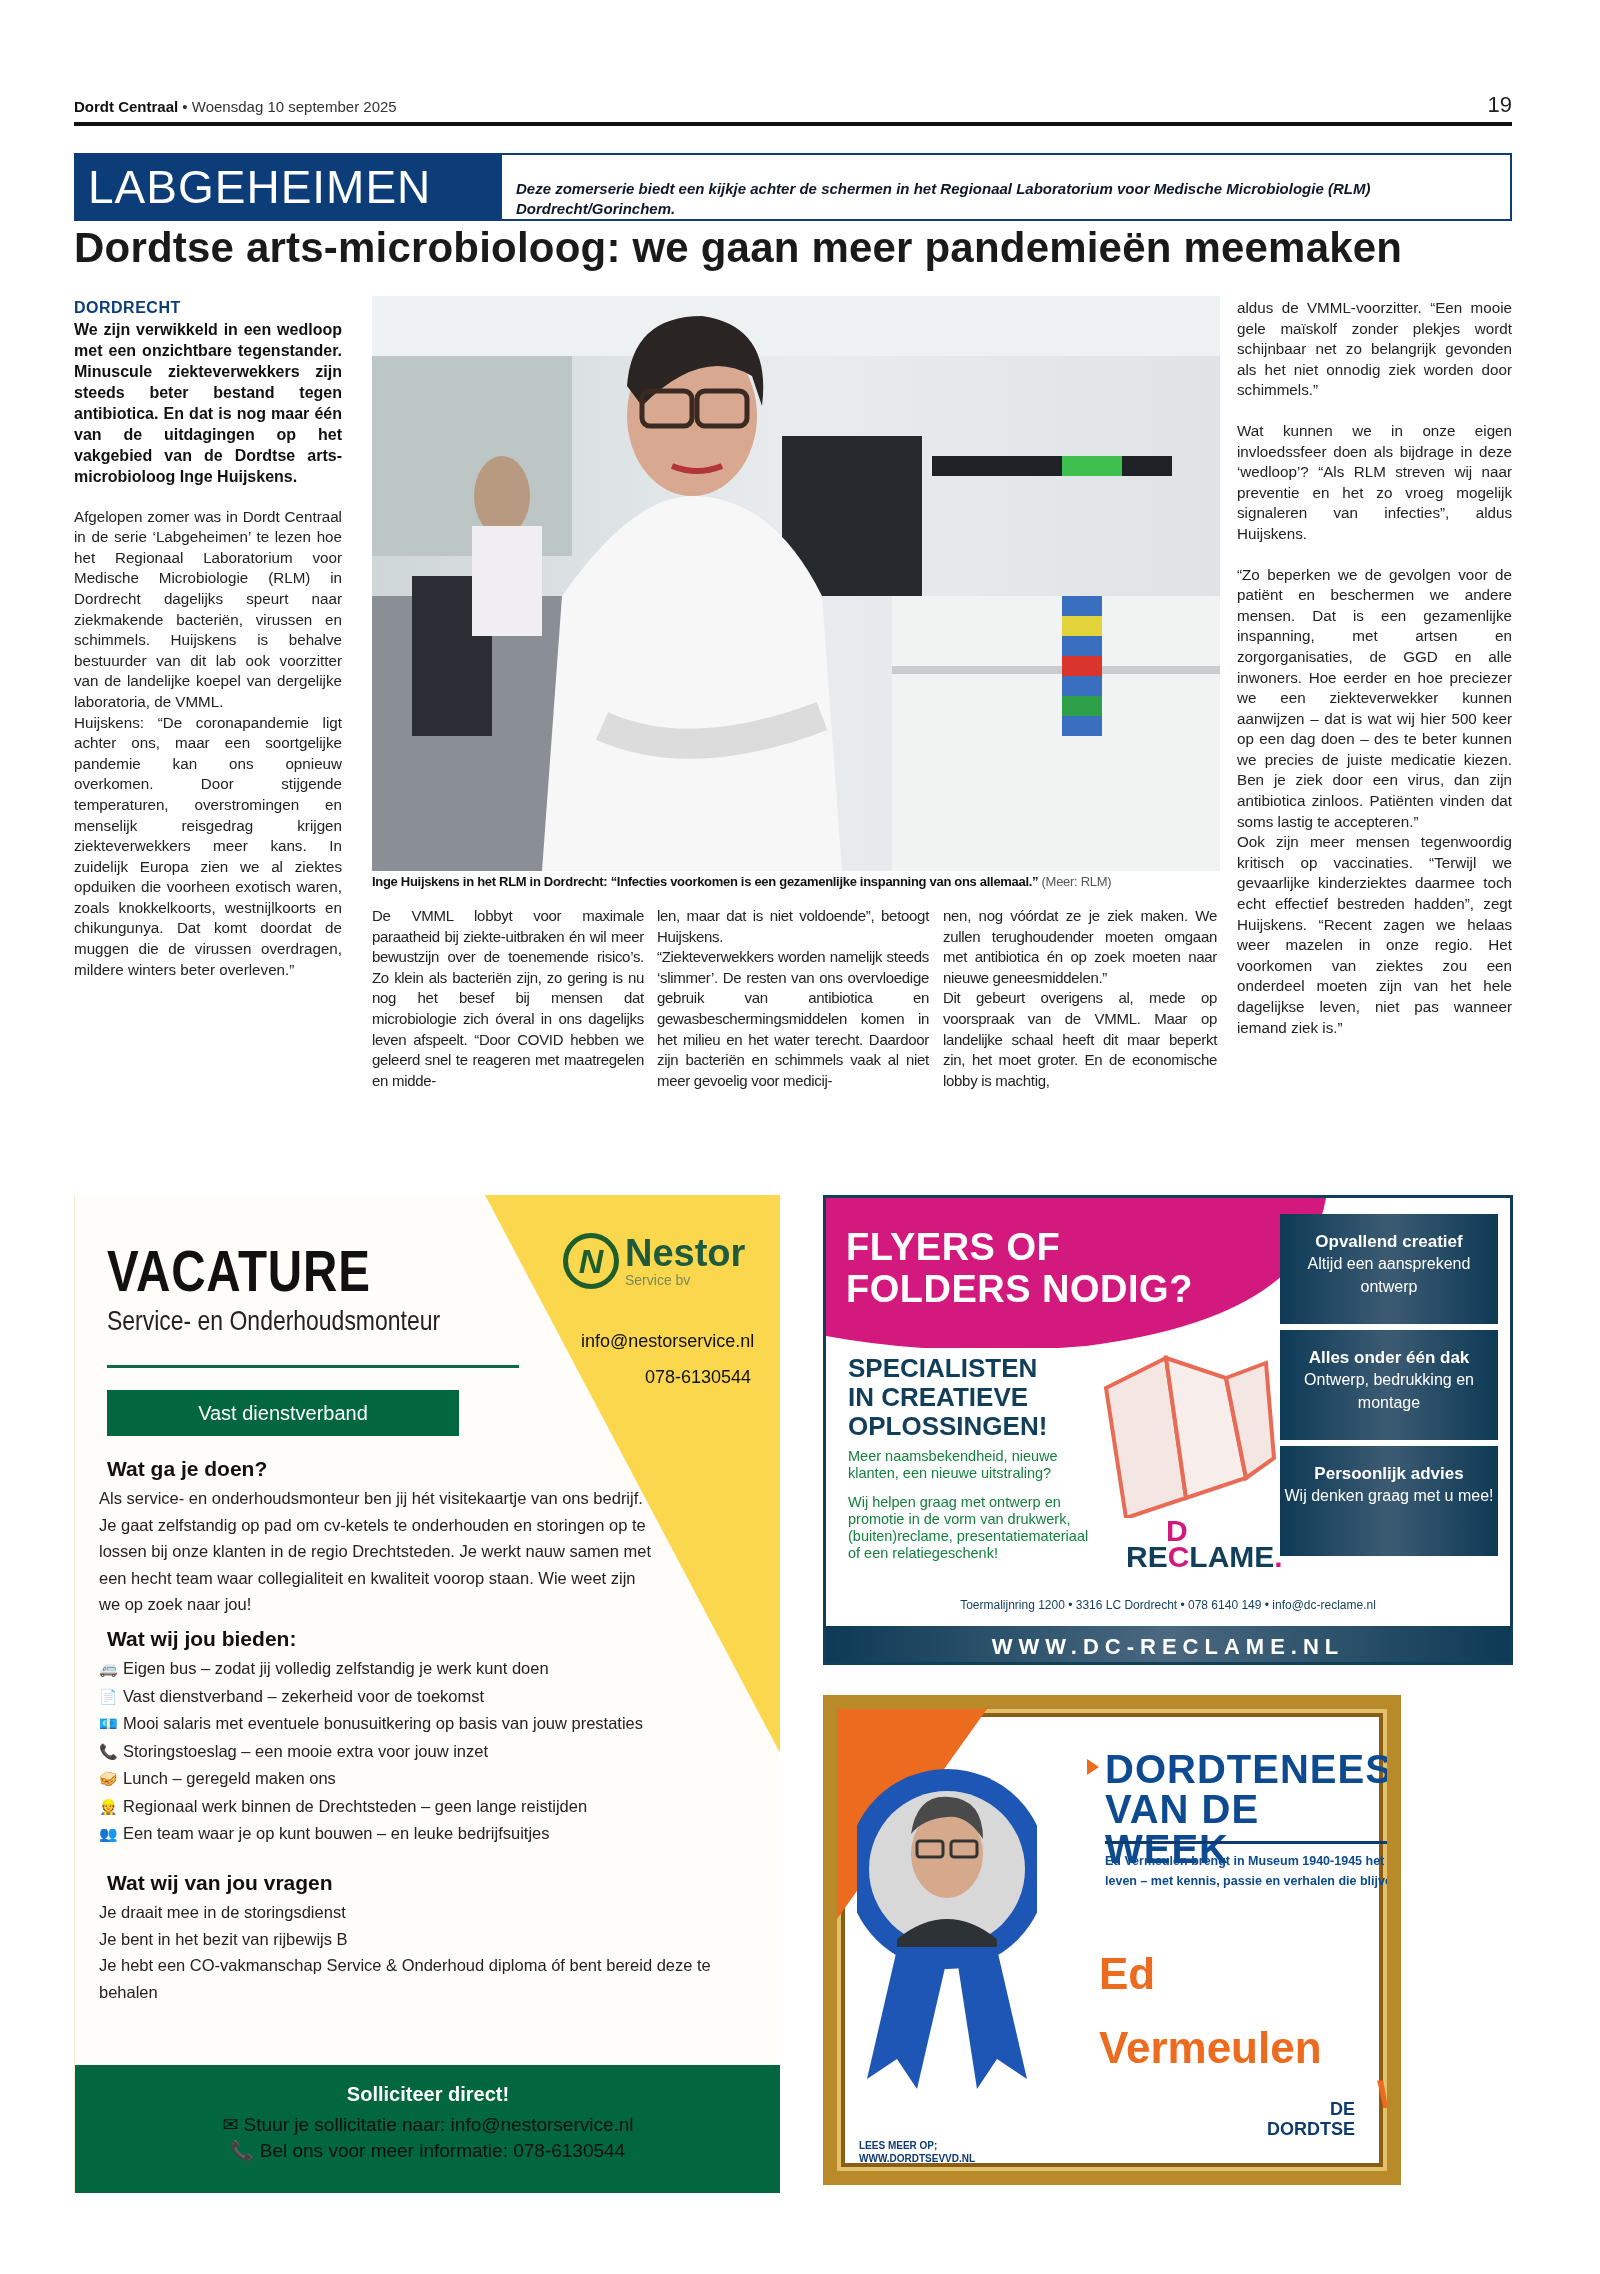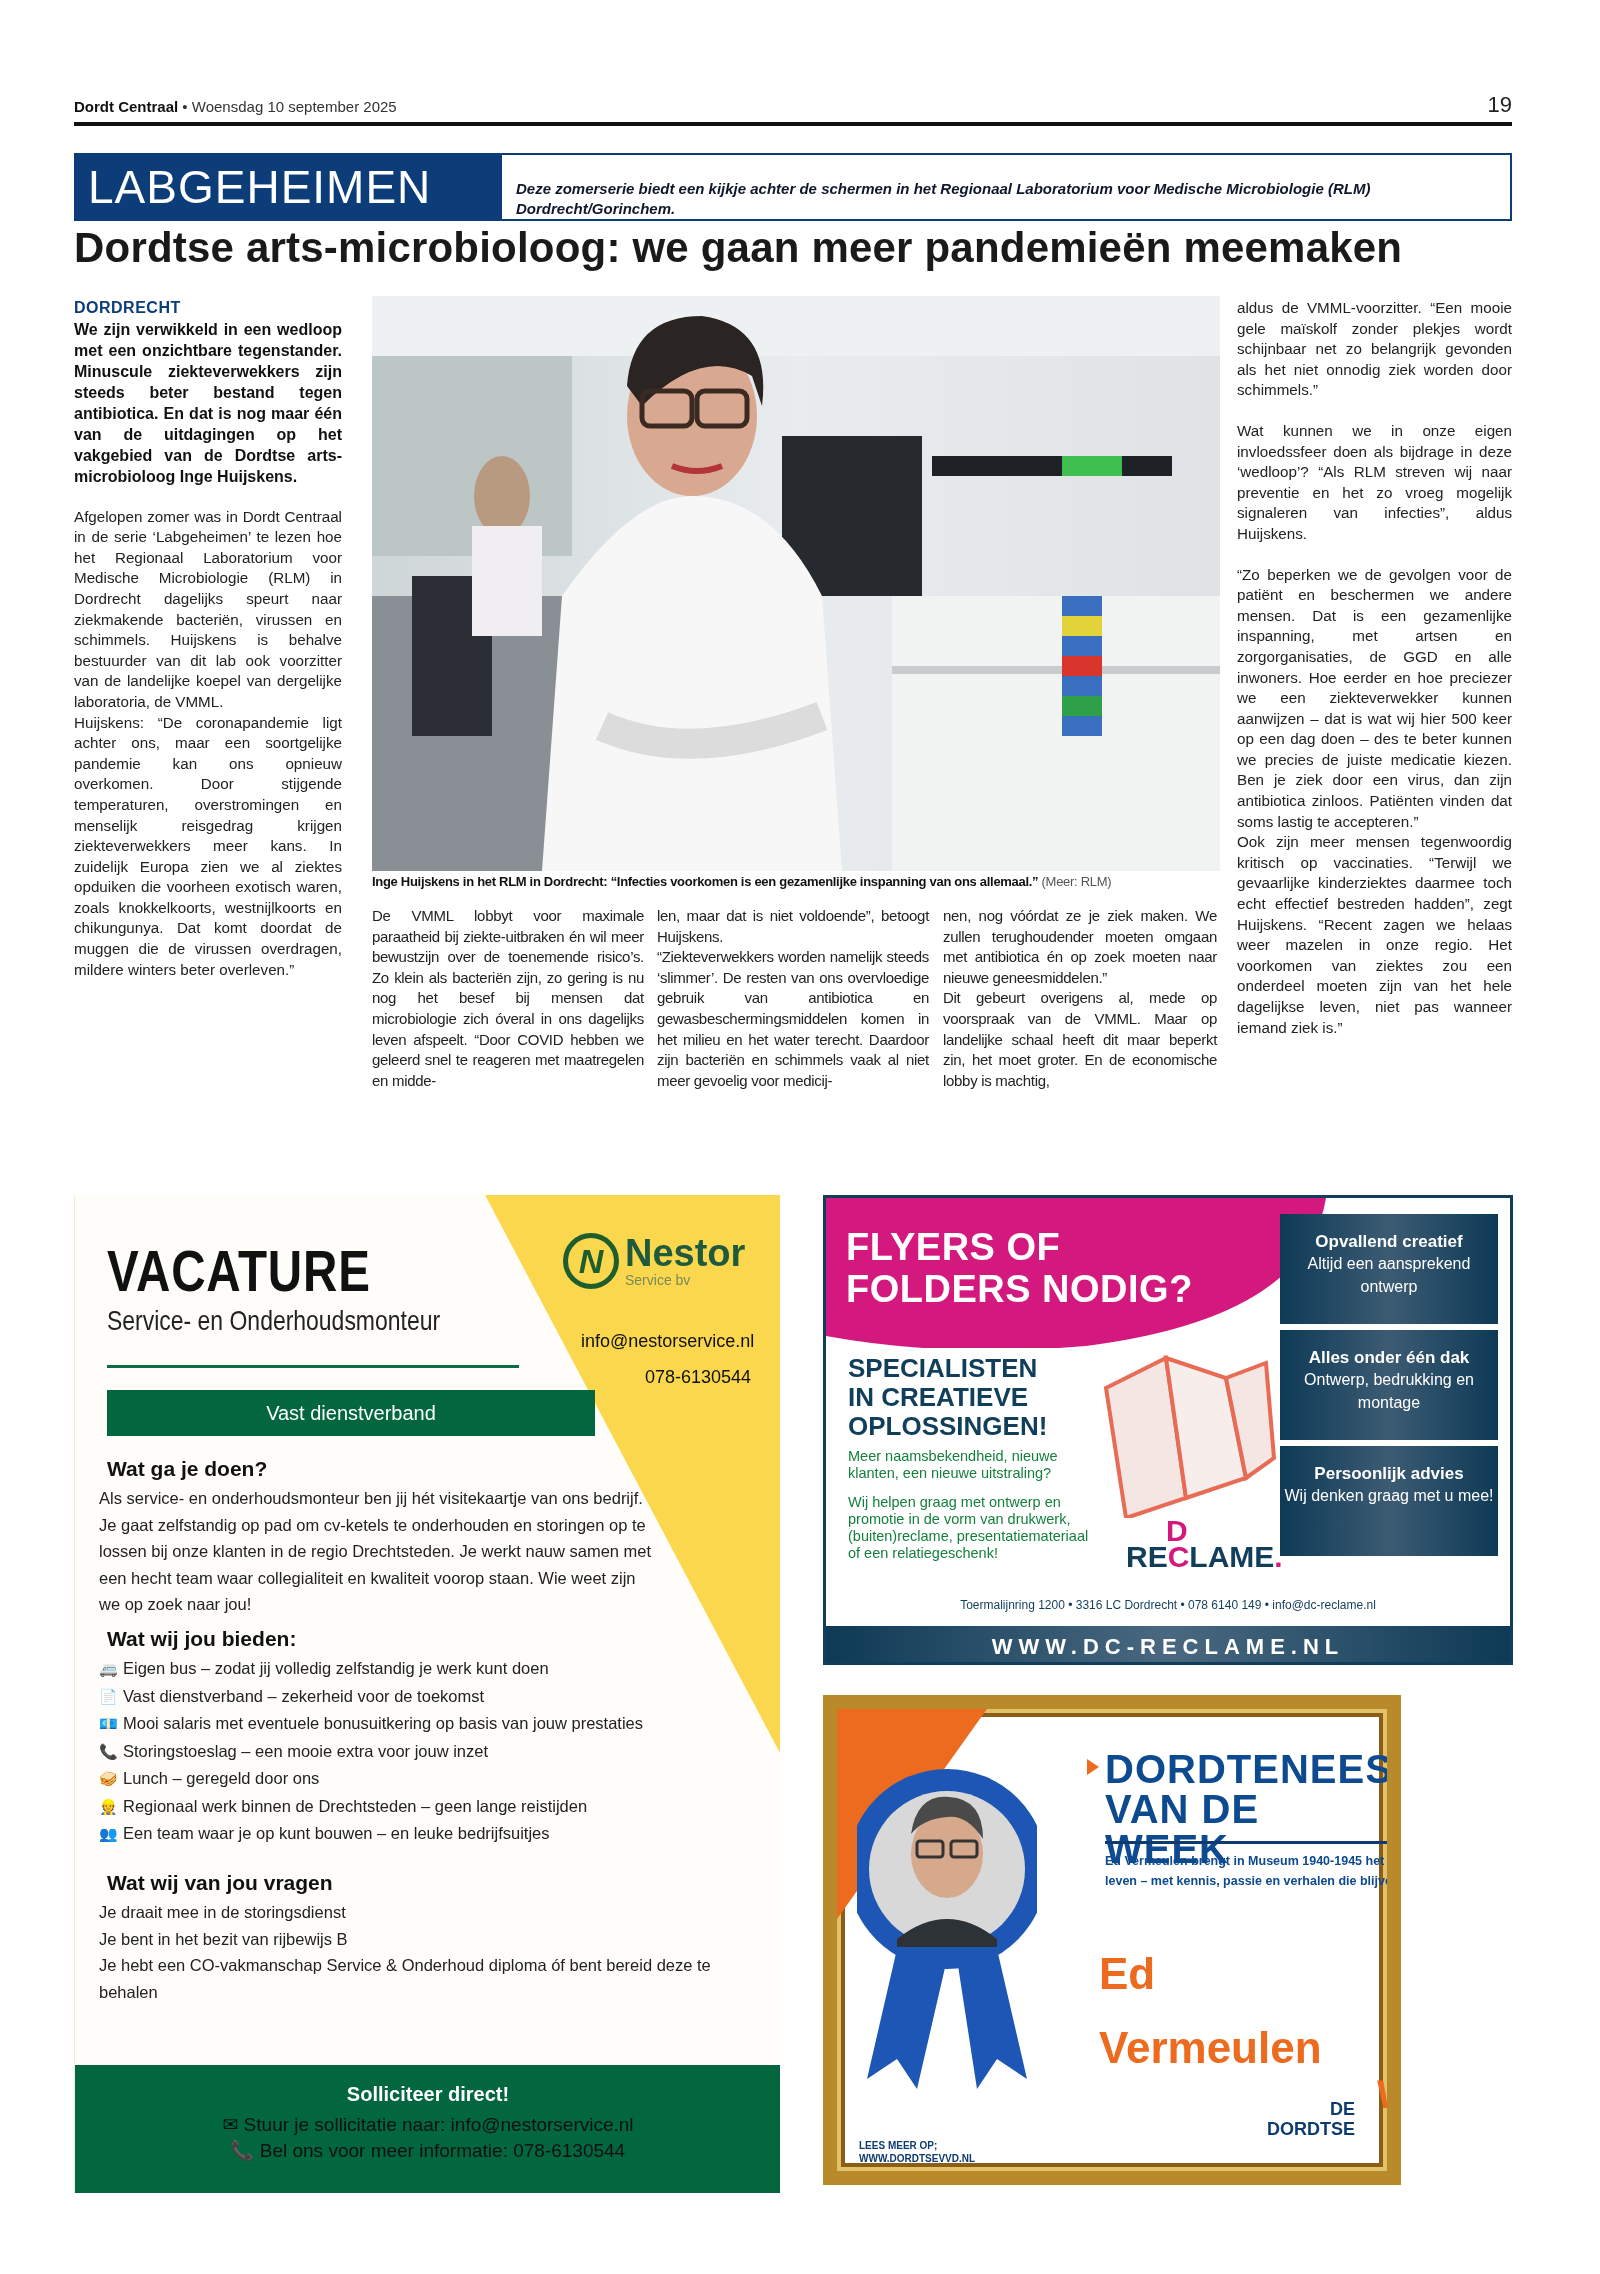--- a/index.html
+++ b/index.html
@@ -34,21 +34,21 @@
   .caption { position: absolute; left: 372px; top: 874px; width: 860px; font-size: 13px; color: #111; }
   .caption b { font-weight: bold; }
   .caption span.credit { color: #555; }
 
   
   .nestor { position: absolute; left: 74px; top: 1195px; width: 706px; height: 998px; background: #fffdfa; overflow: hidden; border-left: 1px solid #f3ead7; }
   .nestor .yellowshape { position: absolute; left: 0; top: 0; width: 706px; height: 998px; }
   .nestor .title { position: absolute; left: 32px; top: 42px; font-size: 58px; font-weight: bold; color: #111; letter-spacing: 1px; transform: scaleX(0.82); transform-origin: left; }
   .nestor .subtitle { position: absolute; left: 32px; top: 110px; font-size: 28px; color: #222; transform: scaleX(0.82); transform-origin: left; white-space: nowrap; }
   .nestor .line { position: absolute; left: 32px; top: 170px; width: 412px; height: 3px; background: #0b6b45; }
-  .nestor .badge { position: absolute; left: 32px; top: 195px; width: 488px; height: 46px; background: #02663f; color: #fff; font-size: 20px; display: flex; align-items: center; justify-content: center; }
+  .nestor .badge { position: absolute; left: 32px; top: 195px; width: 352px; height: 46px; background: #02663f; color: #fff; font-size: 20px; display: flex; align-items: center; justify-content: center; }
   .nestor .logo { position: absolute; left: 488px; top: 38px; display: flex; align-items: center; gap: 6px; }
   .nestor .logo .circle { width: 56px; height: 56px; border: 5px solid #1e5e2d; border-radius: 50%; display: flex; align-items: center; justify-content: center; color: #1e5e2d; font-weight: bold; font-size: 34px; font-style: italic; }
   .nestor .logo .name { font-size: 38px; font-weight: bold; color: #1f5a3c; line-height: 38px; }
   .nestor .logo .svc { font-size: 14px; color: #7a8a5a; }
   .nestor .contact { position: absolute; left: 506px; top: 128px; font-size: 18px; color: #111; text-align: right; width: 170px; line-height: 36px; }
   .nestor h3 { position: absolute; left: 32px; font-size: 21px; font-weight: bold; color: #111; }
   .nestor .body { position: absolute; left: 24px; width: 560px; font-size: 16.5px; line-height: 26.5px; color: #222; }
   .nestor ul { list-style: none; }
   .nestor ul li .ico { display: inline-block; width: 20px; text-align: center; margin-right: 4px; font-size: 15px; }
   .nestor .cta { position: absolute; left: 0; top: 870px; width: 706px; height: 128px; background: #02663f; text-align: center; }
@@ -193,21 +193,21 @@
 
   <h3 style="top:262px;">Wat ga je doen?</h3>
   <div class="body" style="top:290px; width:560px;">Als service- en onderhoudsmonteur ben jij hét visitekaartje van ons bedrijf. Je gaat zelfstandig op pad om cv-ketels te onderhouden en storingen op te lossen bij onze klanten in de regio Drechtsteden. Je werkt nauw samen met een hecht team waar collegialiteit en kwaliteit voorop staan. Wie weet zijn we op zoek naar jou!</div>
 
   <h3 style="top:432px;">Wat wij jou bieden:</h3>
   <ul class="body" style="top:460px; width:640px;">
     <li><span class="ico">🚐</span><span>Eigen bus – zodat jij volledig zelfstandig je werk kunt doen</span></li>
     <li><span class="ico">📄</span><span>Vast dienstverband – zekerheid voor de toekomst</span></li>
     <li><span class="ico">💶</span><span>Mooi salaris met eventuele bonusuitkering op basis van jouw prestaties</span></li>
     <li><span class="ico">📞</span><span>Storingstoeslag – een mooie extra voor jouw inzet</span></li>
-    <li><span class="ico">🥪</span><span>Lunch – geregeld door ons</span></li>
+    <li><span class="ico">🥪</span><span>Lunch – geregeld maken ons</span></li>
     <li><span class="ico">👷</span><span>Regionaal werk binnen de Drechtsteden – geen lange reistijden</span></li>
     <li><span class="ico">👥</span><span>Een team waar je op kunt bouwen – en leuke bedrijfsuitjes</span></li>
   </ul>
 
   <h3 style="top:676px;">Wat wij van jou vragen</h3>
   <ul class="body" style="top:704px; width:640px;">
     <li>Je draait mee in de storingsdienst</li>
     <li>Je bent in het bezit van rijbewijs B</li>
     <li>Je hebt een CO-vakmanschap Service &amp; Onderhoud diploma óf bent bereid deze te behalen</li>
   </ul>

